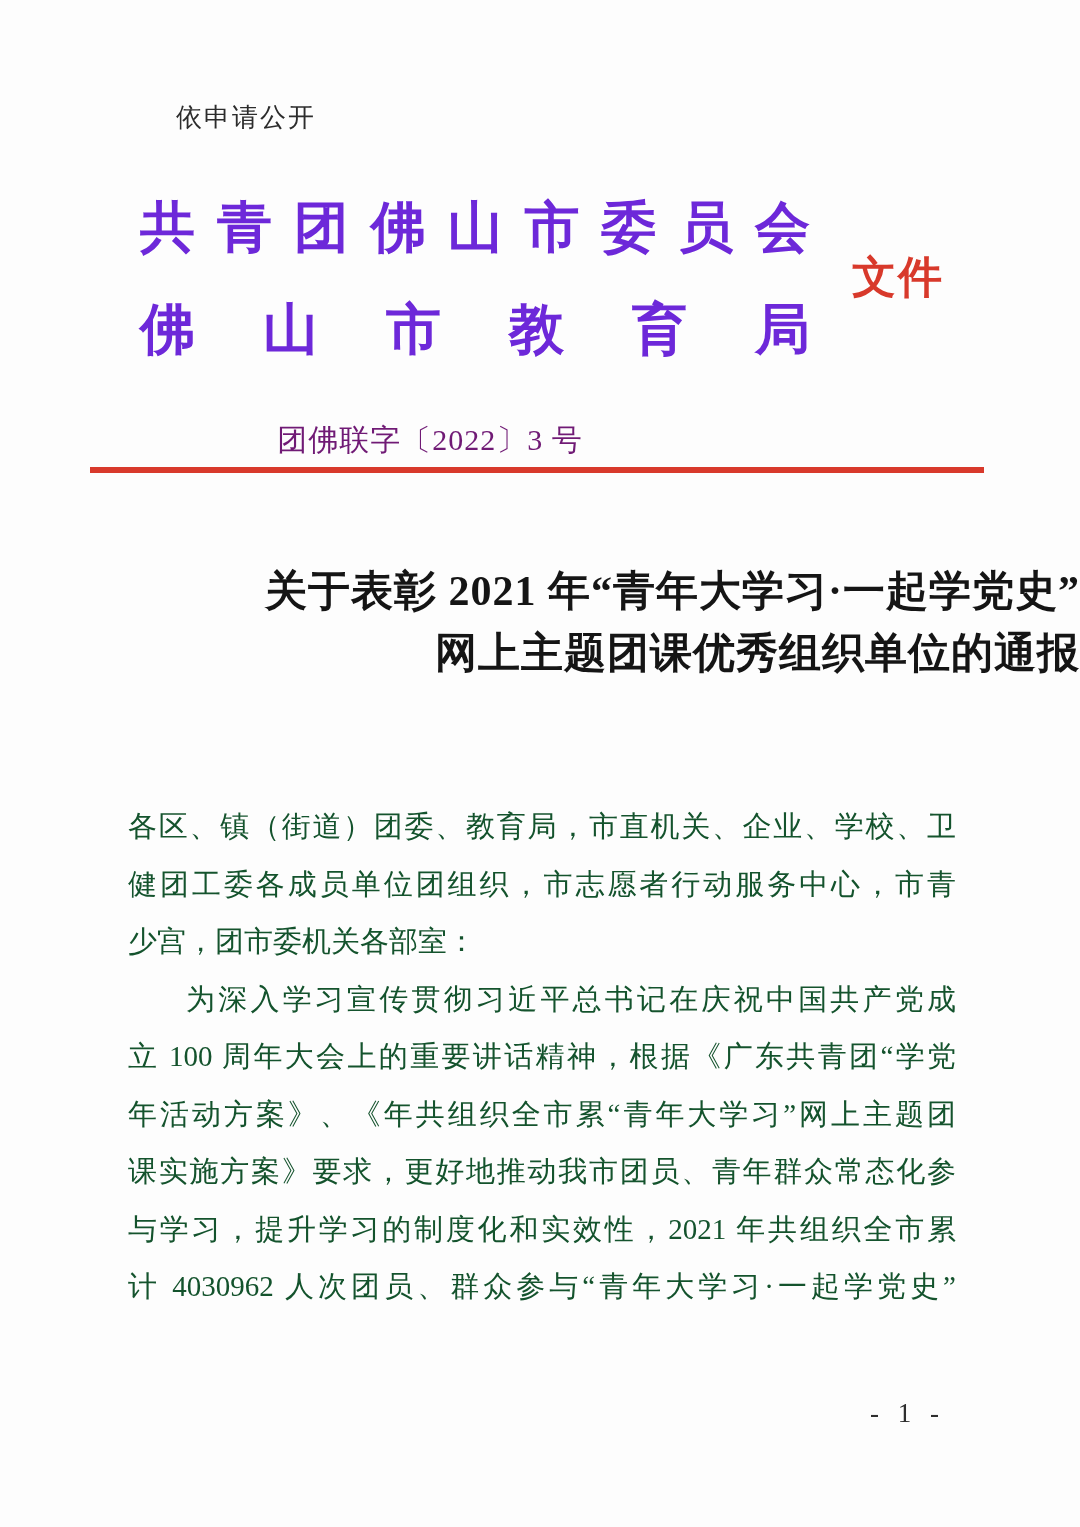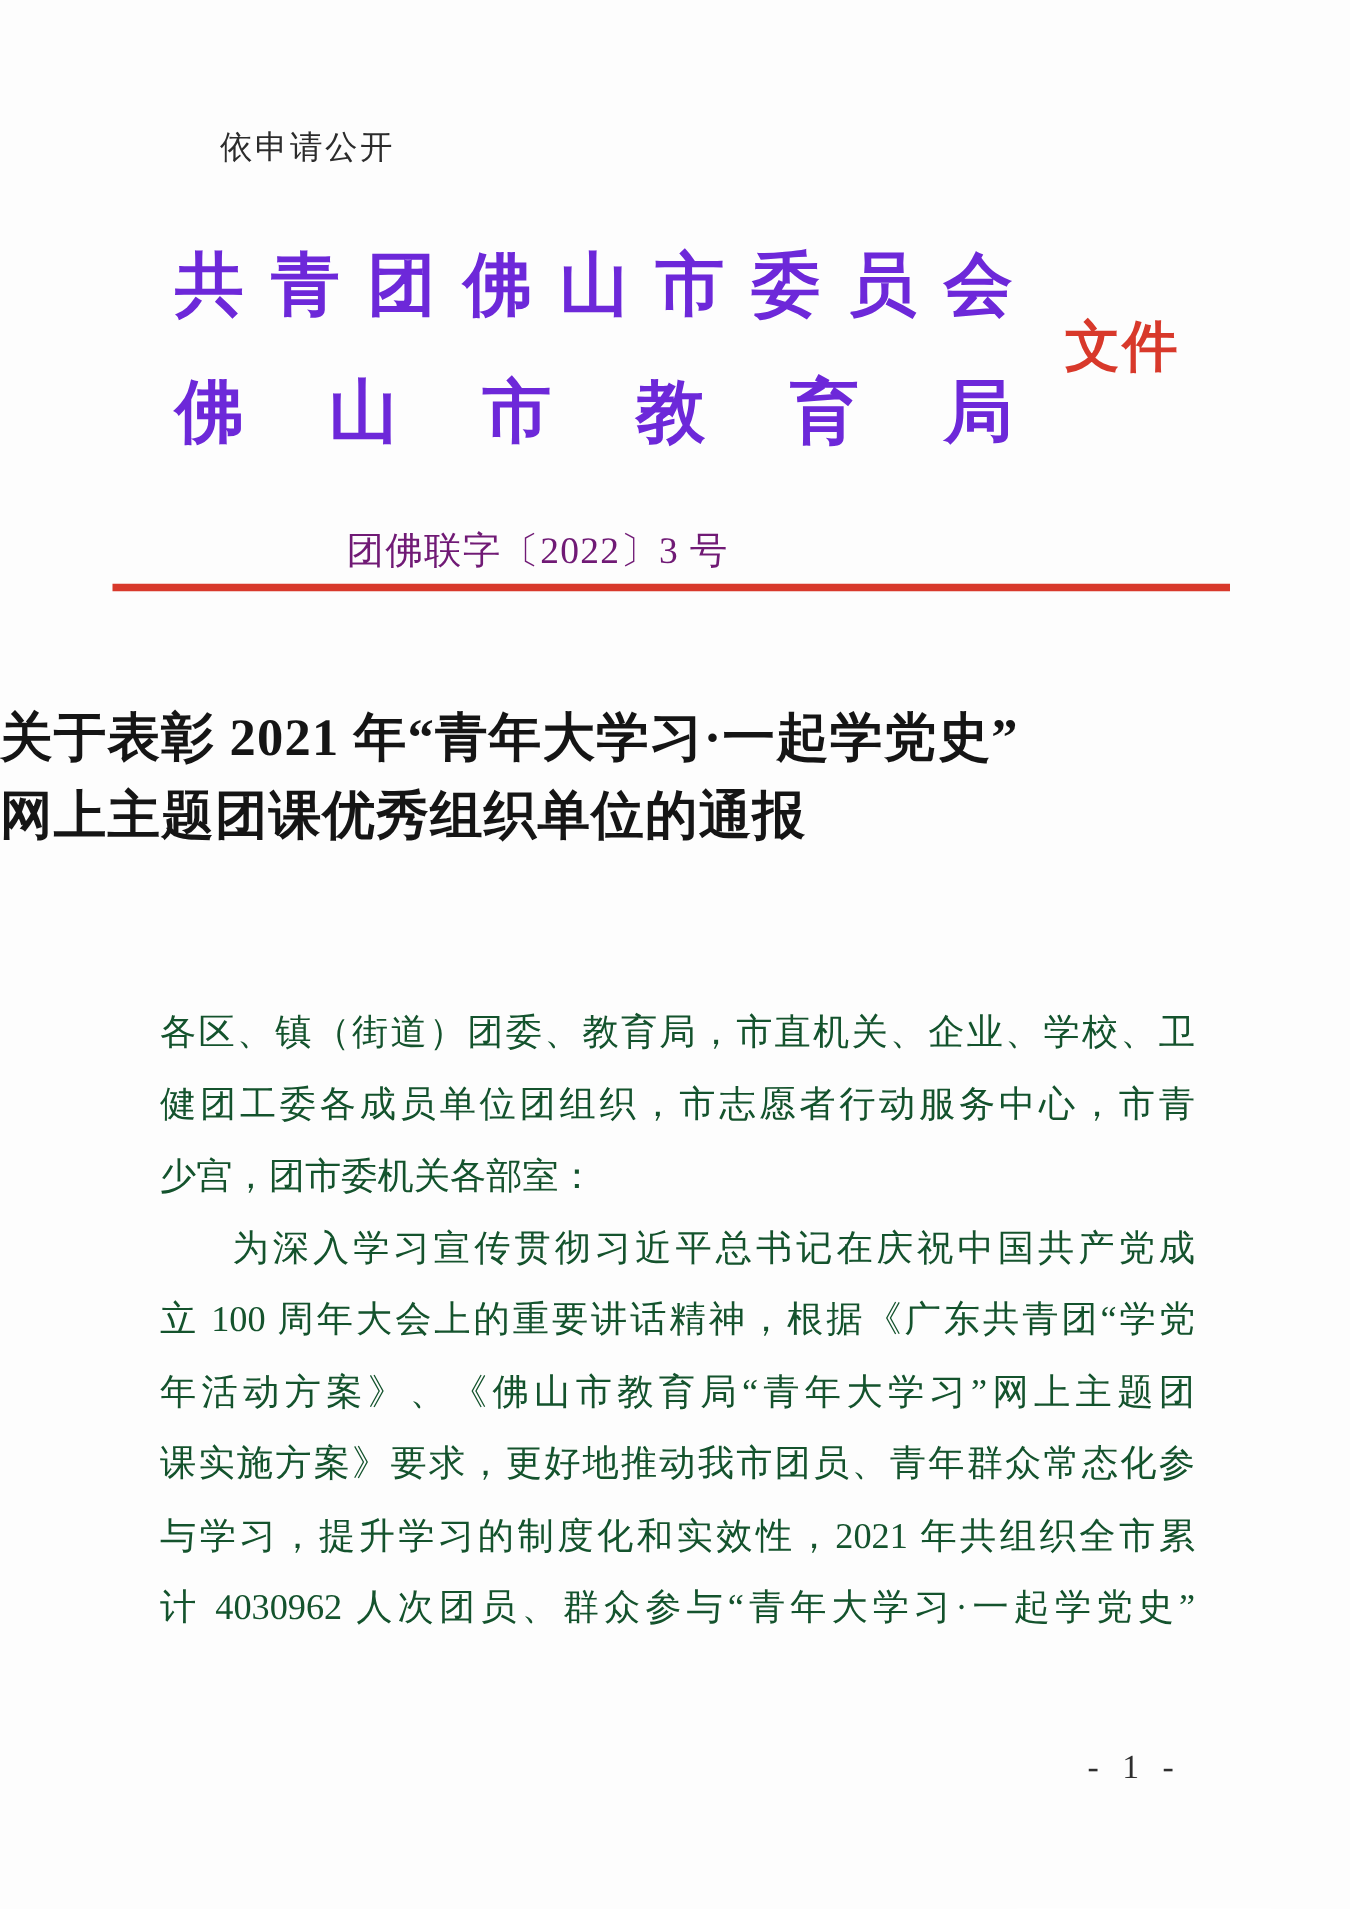--- a/index.html
+++ b/index.html
@@ -80,21 +80,21 @@
     height: 6px;
     background: #d8392b;
   }
   
   .title {
     position: absolute;
     left: 0;
     top: 560px;
     width: 1080px;
     margin: 0;
-    text-align: left;
+    text-align: right;
     font-size: 42px;
     font-weight: bold;
     color: #151515;
     line-height: 62px;
     letter-spacing: 1px;
   }
   .title-line { display: block; }
   
   .body-text {
     position: absolute;
@@ -152,21 +152,21 @@
     <span class="title-line">关于表彰 2021 年“青年大学习·一起学党史”</span>
     <span class="title-line">网上主题团课优秀组织单位的通报</span>
   </h1>
 
   <div class="body-text">
       <div class="body-line justify">各区、镇（街道）团委、教育局，市直机关、企业、学校、卫</div>
       <div class="body-line justify">健团工委各成员单位团组织，市志愿者行动服务中心，市青</div>
       <div class="body-line">少宫，团市委机关各部室：</div>
       <div class="body-line justify indent">为深入学习宣传贯彻习近平总书记在庆祝中国共产党成</div>
       <div class="body-line justify">立 100 周年大会上的重要讲话精神，根据《广东共青团“学党</div>
-      <div class="body-line justify">年活动方案》、《佛山市教育局“青年大学习”网上主题团</div>
+      <div class="body-line justify">年活动方案》、《年共组织全市累“青年大学习”网上主题团</div>
       <div class="body-line justify">课实施方案》要求，更好地推动我市团员、青年群众常态化参</div>
       <div class="body-line justify">与学习，提升学习的制度化和实效性，2021 年共组织全市累</div>
       <div class="body-line justify">计 4030962 人次团员、群众参与“青年大学习·一起学党史”</div>
     </div>
 
   <div class="page-number">- 1 -</div>
 
 </div>
 
 </body></html>

